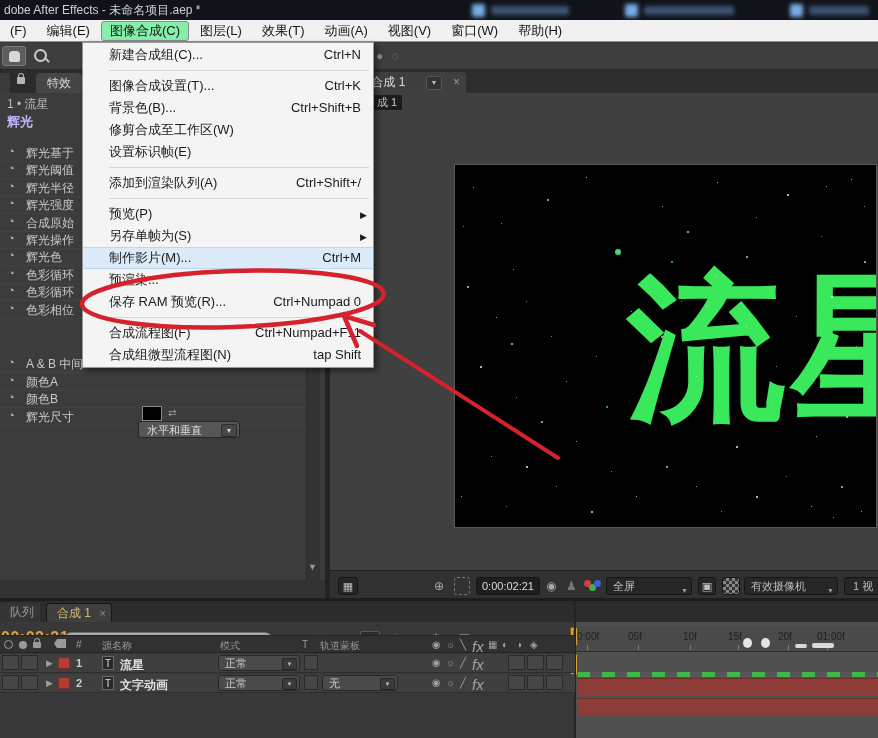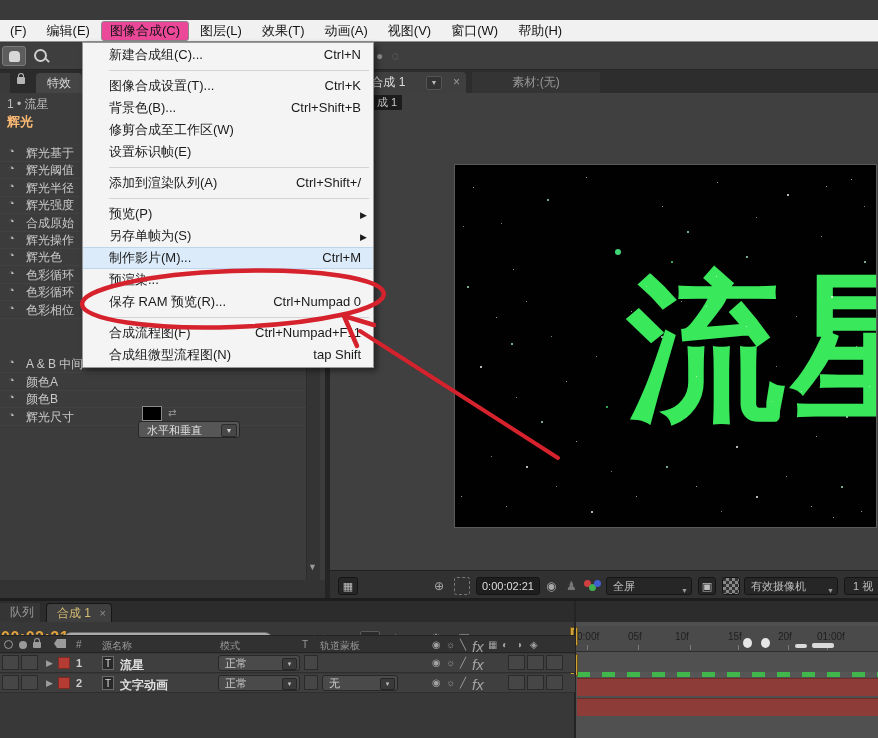--- a/index.html
+++ b/index.html
@@ -10,41 +10,41 @@
   #titlebar{position:absolute;left:0;top:0;width:878px;height:20px;background:#10131a;color:#cdd2da;
     font-size:12px;line-height:20px;padding-left:4px;box-sizing:border-box;}
   .tb-blur{position:absolute;top:2px;height:16px;display:flex;align-items:center;gap:6px;filter:blur(2px);}
   .tb-sq{width:13px;height:13px;background:#78aee4;border-radius:2px;}
   .tb-bar{width:78px;height:9px;background:#3d5273;border-radius:2px;}
 
   
   #menubar{position:absolute;left:0;top:20px;width:878px;height:22px;background:#f1f1f1;
     border-bottom:1px solid #8f8f8f;box-sizing:border-box;display:flex;align-items:center;}
   .mb-item{font-size:13px;color:#141414;padding:1px 9px;margin:0 1px;white-space:nowrap;}
-  .mb-item.active{background:#ec4899;border:1px solid #8a8a8a;border-radius:3px;padding:0 8px;}
+  .mb-item.active{background:#86efac;border:1px solid #8a8a8a;border-radius:3px;padding:0 8px;}
 
   
   #toolbar{position:absolute;left:0;top:43px;width:878px;height:27px;background:#3e3e3e;border-bottom:1px solid #262626;box-sizing:border-box;}
   .tool{position:absolute;top:3px;width:24px;height:20px;border-radius:3px;}
   .tool.sel{background:#5d5d5d;border:1px solid #7a7a7a;box-sizing:border-box;}
   .hand-blob{position:absolute;left:6px;top:4px;width:11px;height:11px;background:#d8d8d8;border-radius:4px 4px 2px 2px;}
   .mag{position:absolute;left:6px;top:3px;width:9px;height:9px;border:2px solid #cfcfcf;border-radius:50%;}
   .mag::after{content:"";position:absolute;left:8px;top:8px;width:6px;height:2px;background:#cfcfcf;transform:rotate(45deg);}
   .faint-ico{position:absolute;top:6px;color:#8e8e8e;font-size:12px;}
 
   
   #fxpanel{position:absolute;left:0;top:70px;width:327px;height:528px;background:#3c3c3c;}
   #fx-tabrow{position:absolute;left:0;top:0;width:327px;height:23px;background:#2b2b2b;}
   .fx-frag{position:absolute;left:0;top:3px;width:10px;height:20px;background:#3a3a3a;}
   .lockico{position:absolute;left:17px;top:7px;width:8px;height:7px;background:#b5b5b5;border-radius:1px;}
   .lockico::before{content:"";position:absolute;left:1px;top:-4px;width:4px;height:4px;border:1.5px solid #b5b5b5;border-bottom:none;border-radius:3px 3px 0 0;}
   .etab{position:absolute;left:36px;top:3px;width:46px;height:20px;background:#454545;border-radius:4px 4px 0 0;
     color:#ddd;font-size:12px;text-align:center;line-height:20px;}
   #fx-target{position:absolute;left:7px;top:26px;color:#bdbdbd;font-size:12px;}
-  #fx-title{position:absolute;left:7px;top:43px;color:#fdba74;font-size:13px;font-weight:bold;}
+  #fx-title{position:absolute;left:7px;top:43px;color:#c4b5fd;font-size:13px;font-weight:bold;}
   .prop-row{position:absolute;left:0;width:320px;height:17px;border-bottom:1px solid #424242;}
   .stopwatch{position:absolute;left:8px;top:1px;color:#b9b9b9;font-size:11px;}
   .prop-label{position:absolute;left:26px;top:1px;width:56px;color:#c9c9c9;font-size:12px;white-space:nowrap;overflow:hidden;}
   #colorb-swatch{position:absolute;left:142px;top:336px;width:18px;height:13px;background:#000;border:1px solid #8a8a8a;}
   #swapico{position:absolute;left:168px;top:337px;color:#9a9a9a;font-size:10px;}
   #glowdim-drop{position:absolute;left:138px;top:351px;width:102px;height:17px;background:#565656;border:1px solid #262626;
     border-radius:3px;color:#e2e2e2;font-size:11px;line-height:16px;padding-left:8px;box-sizing:border-box;}
   #glowdim-drop .caret{position:absolute;right:2px;top:2px;width:14px;height:11px;background:#474747;border:1px solid #2c2c2c;
     color:#cfcfcf;font-size:7px;text-align:center;line-height:11px;border-radius:2px;}
   #fx-scroll{position:absolute;left:306px;top:25px;width:13px;height:485px;background:#343434;border-left:1px solid #2c2c2c;}
@@ -146,20 +146,35 @@
   .menu-sep::after{content:"";position:absolute;left:26px;right:4px;top:4px;height:1px;background:#d4d4d4;}
 
   
   #annotation{position:absolute;left:0;top:0;z-index:100;pointer-events:none;}
 </style>
 </head>
 <body>
 
 <div id="screen">
 
+  <div id="titlebar">
+    <span>dobe After Effects - 未命名项目.aep *</span>
+    <div class="tb-blur" style="left:472px;">
+        <div class="tb-sq"></div>
+        <div class="tb-bar"></div>
+      </div>
+    <div class="tb-blur" style="left:625px;">
+        <div class="tb-sq"></div>
+        <div class="tb-bar" style="width:90px;"></div>
+      </div>
+    <div class="tb-blur" style="left:790px;">
+        <div class="tb-sq"></div>
+        <div class="tb-bar" style="width:60px;"></div>
+      </div>
+  </div>
 
   <div id="menubar">
       <span class="mb-item">(F)</span>
       <span class="mb-item">编辑(E)</span>
       <span class="mb-item active">图像合成(C)</span>
       <span class="mb-item">图层(L)</span>
       <span class="mb-item">效果(T)</span>
       <span class="mb-item">动画(A)</span>
       <span class="mb-item">视图(V)</span>
       <span class="mb-item">窗口(W)</span>
@@ -257,21 +272,20 @@
 
   <div id="vdivider"></div>
 
   <div id="viewer">
     <div id="v-tabrow">
       <div id="v-tab-comp">
         <span>合成:合成 1</span>
         <span class="caret">▼</span>
         <span class="close">×</span>
       </div>
-      <div id="v-tab-footage">素材:(无)</div>
     </div>
     <div id="v-breadcrumb">成 1</div>
 
     <div id="comp">
       <div id="comp-text" style="color: rgb(58, 232, 91);">流星</div>
     <div class="star" style="left: 18px; top: 22px; width: 1px; height: 1px; background: rgb(255, 255, 255); opacity: 0.8;"></div>
         <div class="star" style="left: 46px; top: 58px; width: 1px; height: 1px; background: rgb(170, 238, 198); opacity: 0.8;"></div>
         <div class="star" style="left: 92px; top: 34px; width: 2px; height: 2px; background: rgb(170, 238, 198); opacity: 0.95;"></div>
         <div class="star" style="left: 131px; top: 12px; width: 1px; height: 1px; background: rgb(255, 255, 255); opacity: 0.8;"></div>
         <div class="star" style="left: 160px; top: 84px; width: 6px; height: 6px; background: rgb(68, 224, 124); opacity: 0.95;"></div>
@@ -391,21 +405,21 @@
     <div class="tlico" style="left:484px;">◔</div>
     <div class="tlico" style="left:512px;">☼</div>
     <div class="tlico" style="left:536px;">∿</div>
 
     <div id="tl-right">
       <div id="ruler">
           <span class="ruler-label" style="left: 2px;">0:00f</span>
           <div class="ruler-tick" style="left: 12px;"></div>
           <span class="ruler-label" style="left: 53px;">05f</span>
           <div class="ruler-tick" style="left: 63px;"></div>
-          <span class="ruler-label" style="left: 100px;">10f</span>
+          <span class="ruler-label" style="left: 108px;">10f</span>
           <div class="ruler-tick" style="left: 115px;"></div>
           <span class="ruler-label" style="left: 153px;">15f</span>
           <div class="ruler-tick" style="left: 163px;"></div>
           <span class="ruler-label" style="left: 203px;">20f</span>
           <div class="ruler-tick" style="left: 213px;"></div>
           <span class="ruler-label" style="left: 242px;">01:00f</span>
           <div class="ruler-tick" style="left: 252px;"></div>
         </div>
       <div class="wa-blob" style="left:168px;top:16px;width:9px;height:10px;"></div>
       <div class="wa-blob" style="left:186px;top:16px;width:9px;height:10px;"></div>

